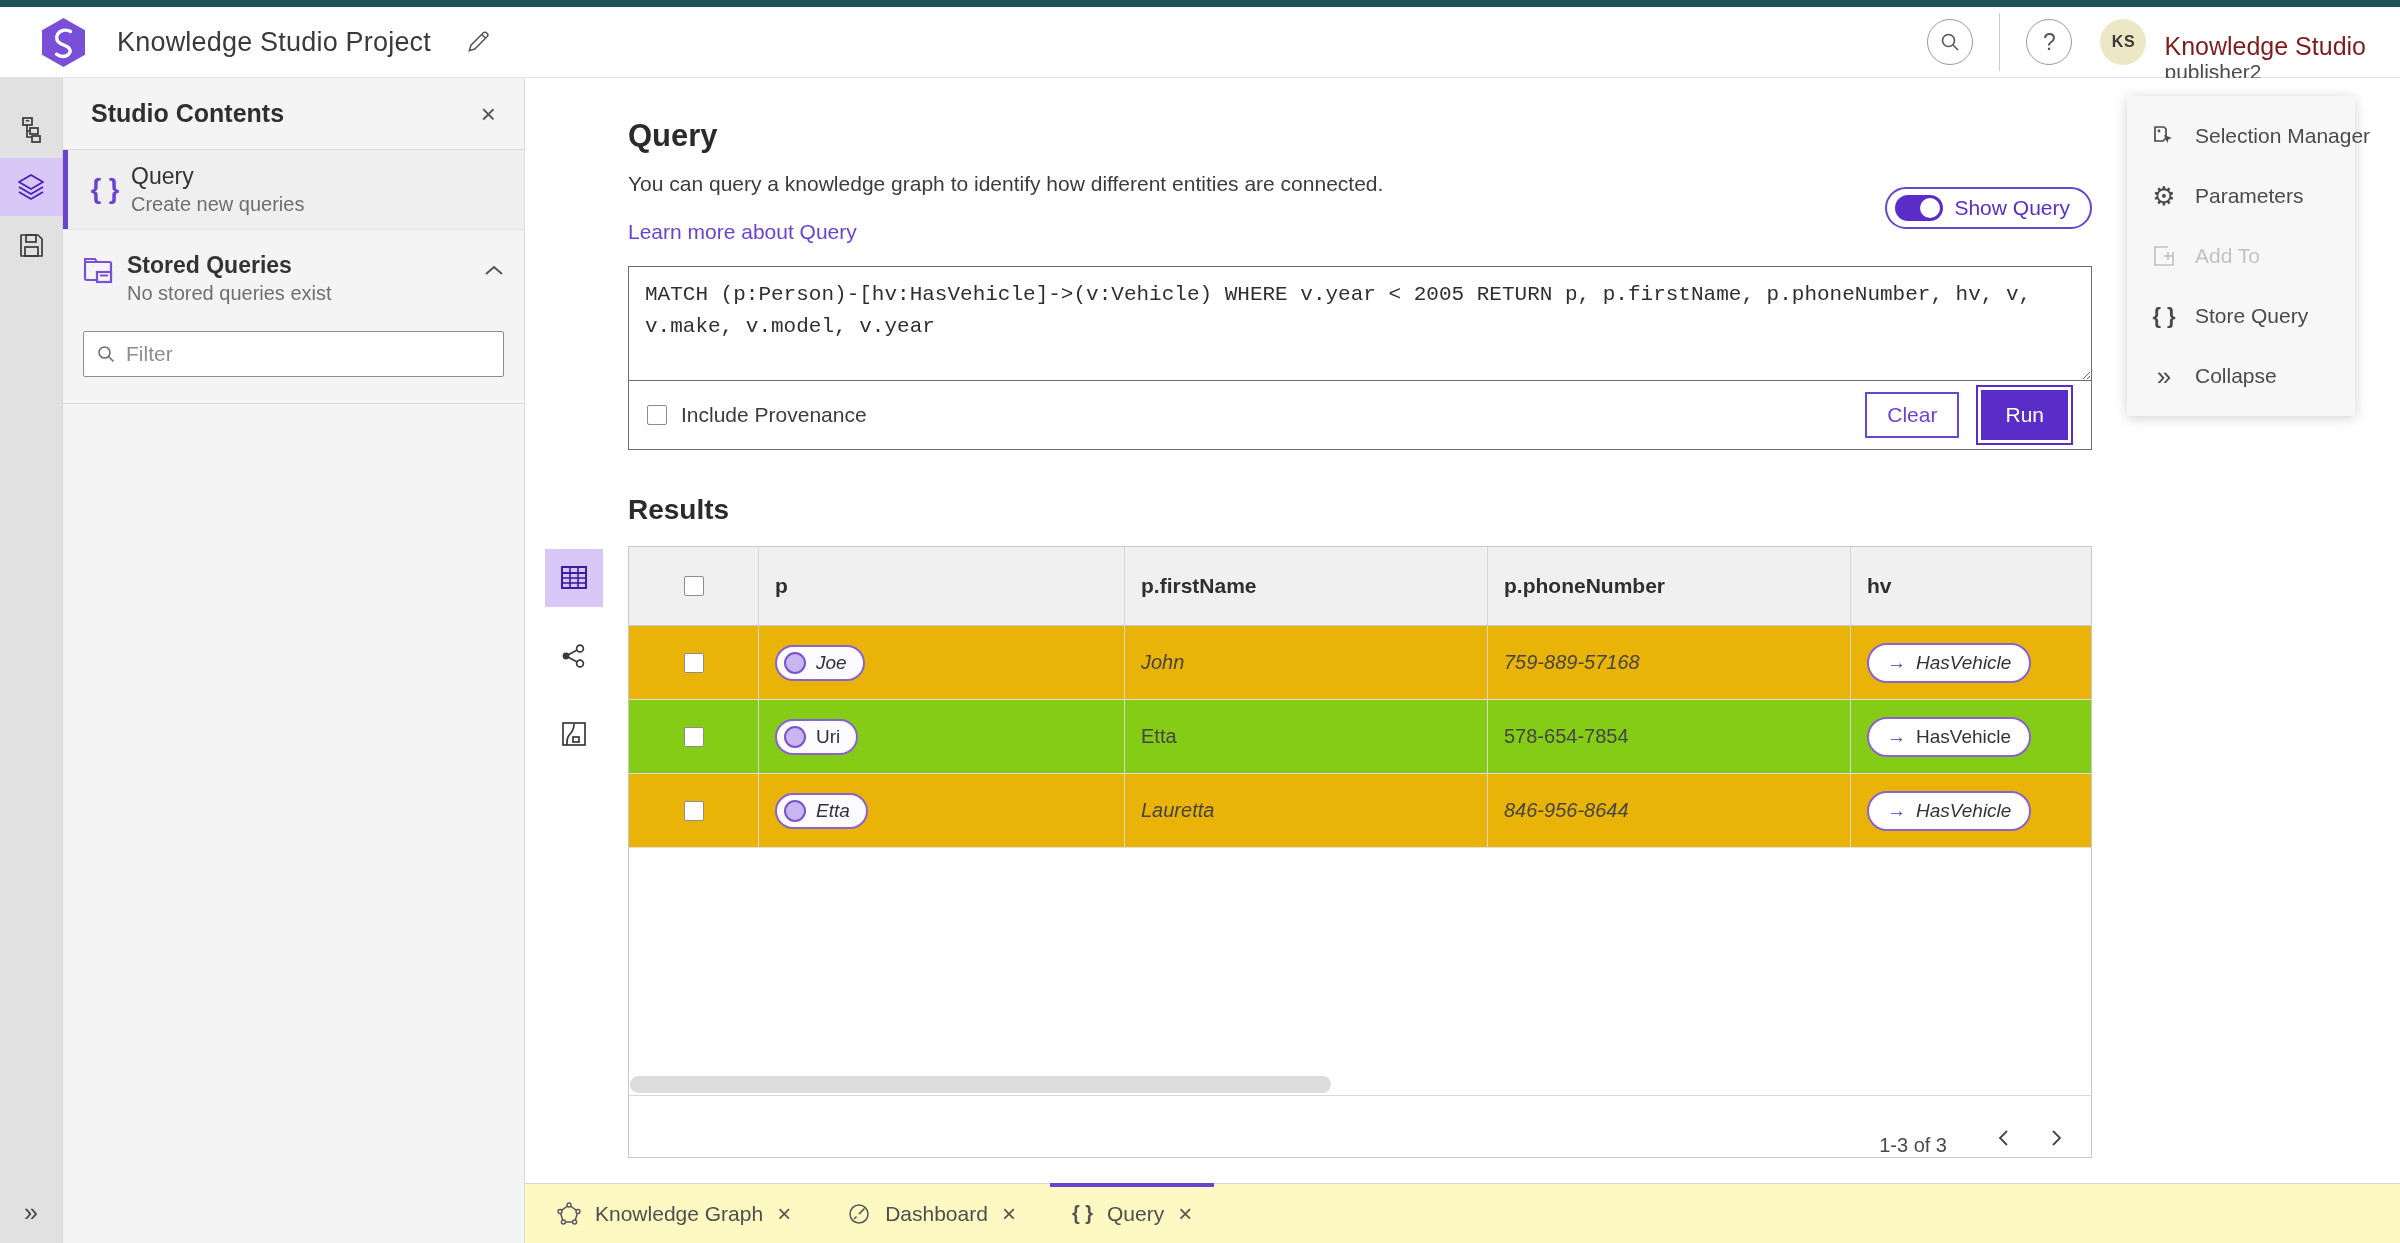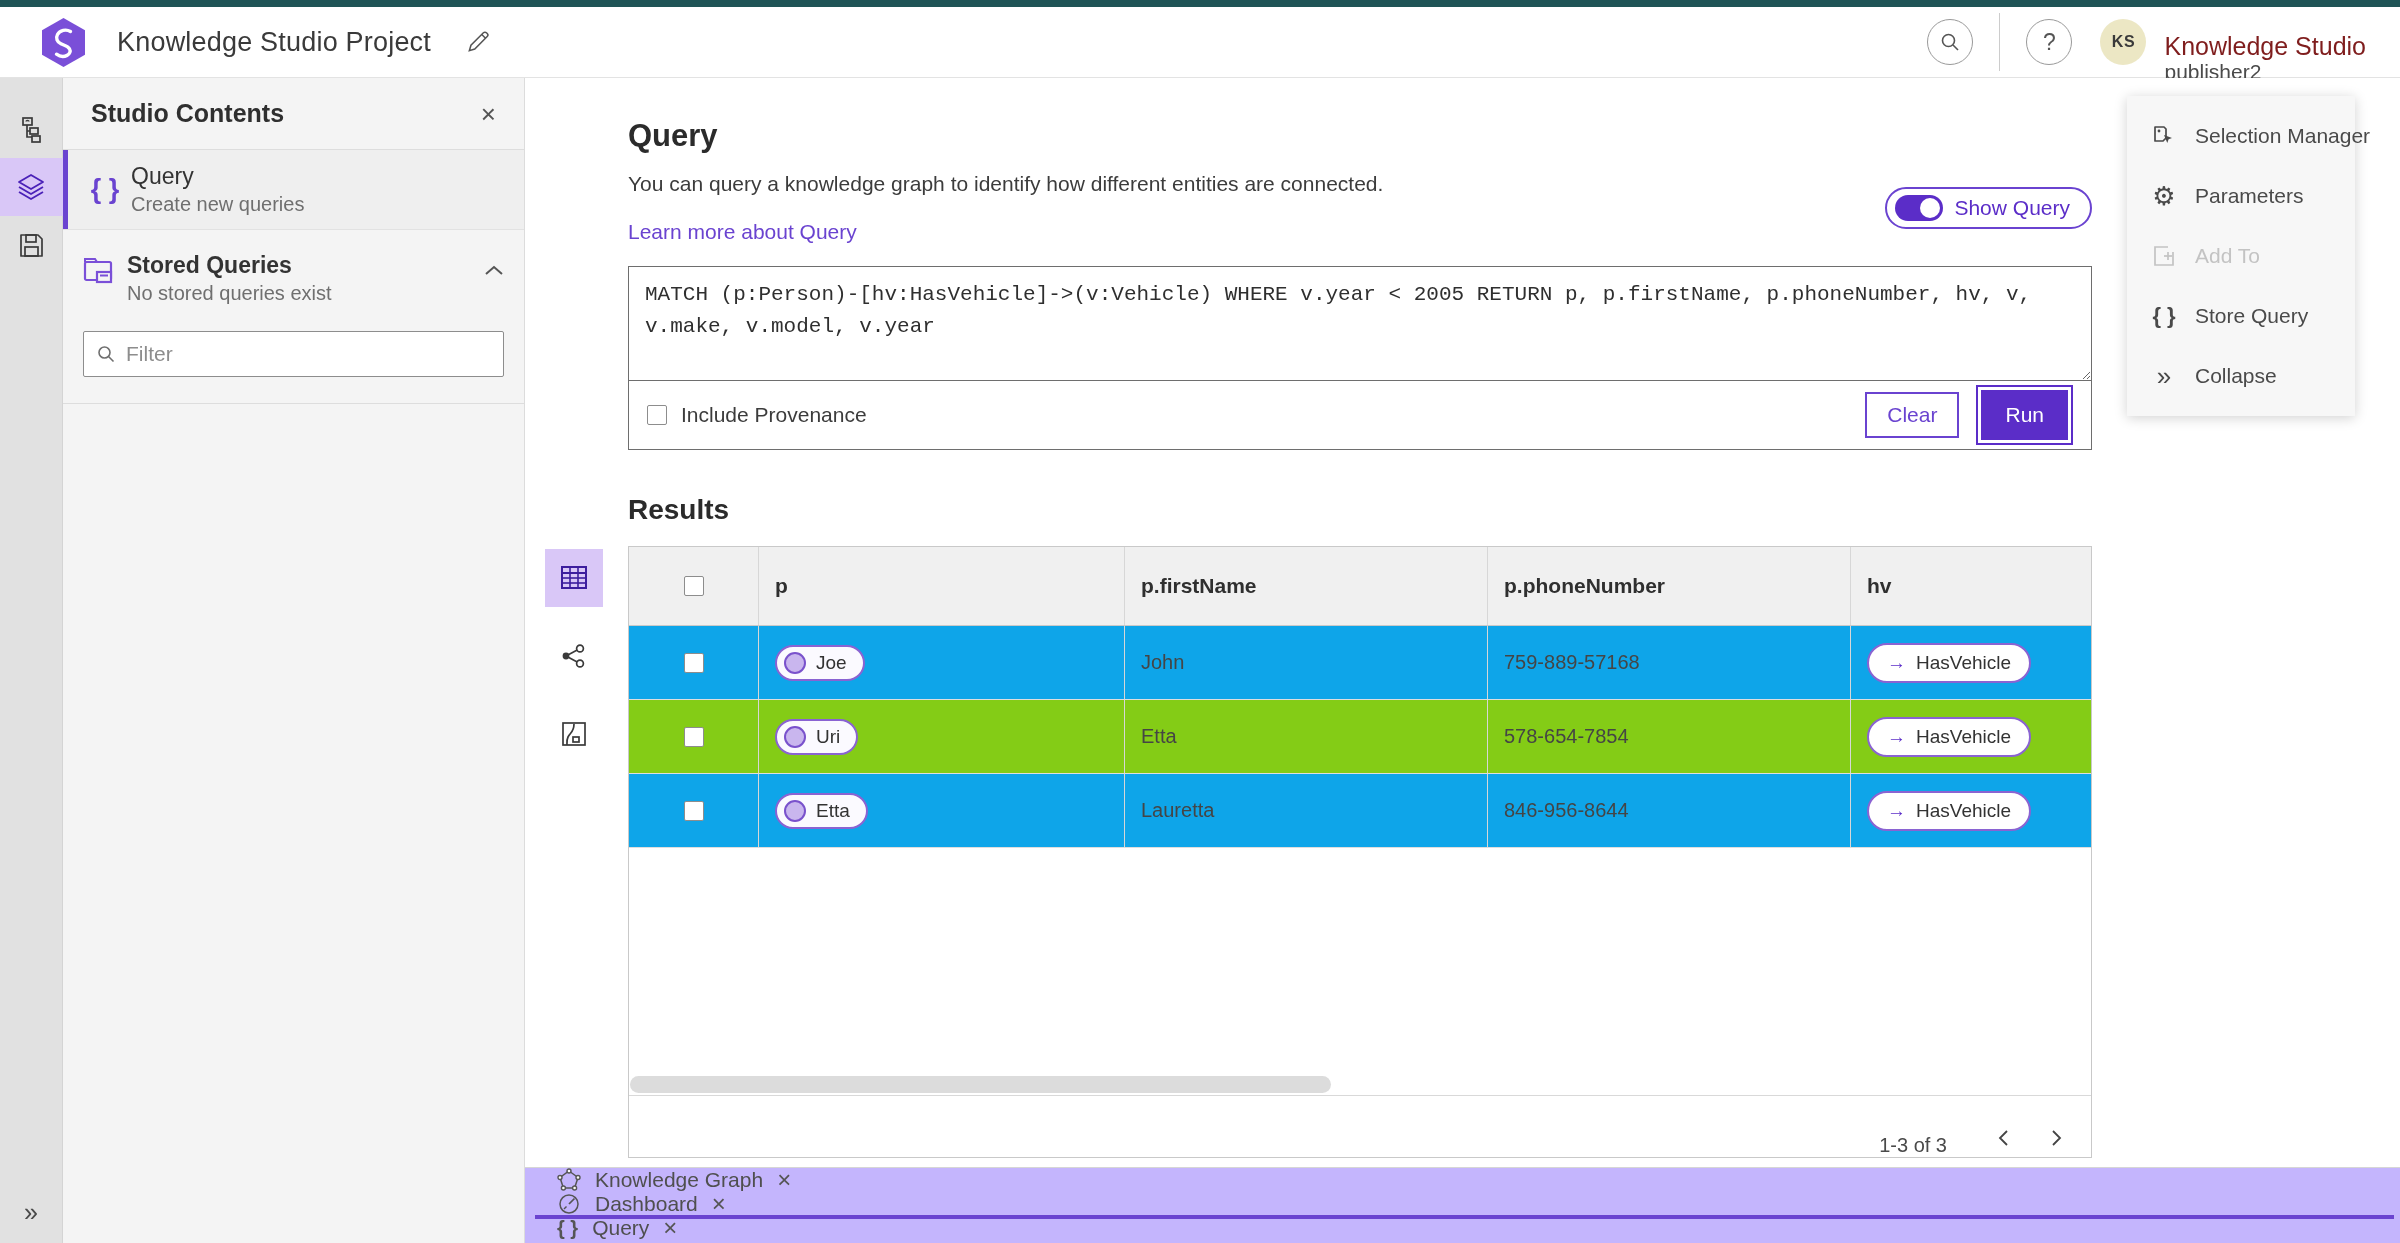--- a/index.html
+++ b/index.html
@@ -78,21 +78,21 @@
   h2.results-title { font-size:28px; font-weight:bold; color:#2b2b2b; margin-top:44px; }
   .results-row { display:flex; margin-left:-83px; margin-top:20px; }
   .view-toggles { width:83px; flex:none; display:flex; flex-direction:column; gap:20px; padding-top:3px; }
   .vt-btn { width:58px; height:58px; display:flex; align-items:center; justify-content:center; cursor:pointer; background:transparent; border:none; }
   .vt-btn.selected { background:var(--accent-bg,#d9c7f7); }
 
   .results-table { flex:1; min-width:0; border:1px solid #c9c9c9; height:612px; display:flex; flex-direction:column; background:#fff; }
   .tgrid { display:grid; grid-template-columns:130px 366px 363px 363px minmax(0,1fr); }
   .thead { background:#f0f0f0; border-bottom:1px solid #c9c9c9; height:79px; }
   .trow { height:74px; border-bottom:1px solid #dedede; }
-  .trow.odd { background:#0ea5e9; }
+  .trow.odd { background:#eab308;font-style:italic; }
   .trow.even { background:#84cc16; }
   .tcell { display:flex; align-items:center; padding-left:16px; border-right:1px solid #d7d7d7; overflow:hidden; }
   .tcell.last { border-right:none; }
   .tcell.cbcol { justify-content:center; padding-left:0; }
   .th-label { font-size:21px; font-weight:bold; color:#2f2f2f; }
   .cell-text { font-size:20px; color:#454545; }
   .node-chip { display:inline-flex; align-items:center; gap:10px; border:2px solid #8a63d2; border-radius:999px; background:#fbfaff; padding:5px 16px 5px 7px; cursor:pointer; }
   .node-dot { width:22px; height:22px; border-radius:50%; background:#c9b6ee; border:2px solid #7a52cc; flex:none; }
   .node-label { font-size:19px; color:#333; }
   .edge-chip { display:inline-flex; align-items:center; gap:10px; border:2px solid #8a63d2; border-radius:999px; background:#fff; padding:7px 18px; cursor:pointer; }
@@ -109,21 +109,21 @@
   .tools-panel { position:absolute; top:96px; right:45px; width:228px; background:#f7f7f7; box-shadow:0 2px 12px rgba(0,0,0,.18); padding:10px 0; z-index:5; }
   .tool-item { height:60px; display:flex; align-items:center; padding:0 16px 0 22px; cursor:pointer; color:#4a4a4a; }
   .tool-item .ticon { width:30px; flex:none; display:flex; align-items:center; justify-content:center; }
   .tool-item .tlabel { margin-left:16px; font-size:21px; white-space:nowrap; }
   .tool-item.disabled { color:#c3c3c3; cursor:default; }
   .tool-item .braces-g { font-size:22px; font-weight:600; color:#4a4a4a; }
   .tool-item .gear-g { font-size:26px; color:#4a4a4a; line-height:1; }
   .tool-item .collapse-g { font-size:26px; color:#4a4a4a; line-height:1; }
 
   
-  .tab-bar { height:76px; background:#c4b5fd; border-top:1px solid #d6d6d6; display:flex; align-items:stretch; padding-left:4px;flex-direction:column; }
+  .tab-bar { height:60px; background:#fef9c3; border-top:1px solid #d6d6d6; display:flex; align-items:stretch; padding-left:4px; }
   .tab { position:relative; display:flex; align-items:center; gap:14px; padding:0 28px; font-size:21px; color:#4f4f4f; cursor:pointer; }
   .tab .braces-g { font-size:20px; font-weight:600; color:#555; }
   .tab-close { font-size:24px; color:#555; line-height:1; cursor:pointer; }
   .tab.active::before { content:""; position:absolute; top:-1px; left:6px; right:6px; height:4px; background:var(--link,#6a43d0); }
 </style>
 </head>
 <body>
 
 <div class="app">
 

